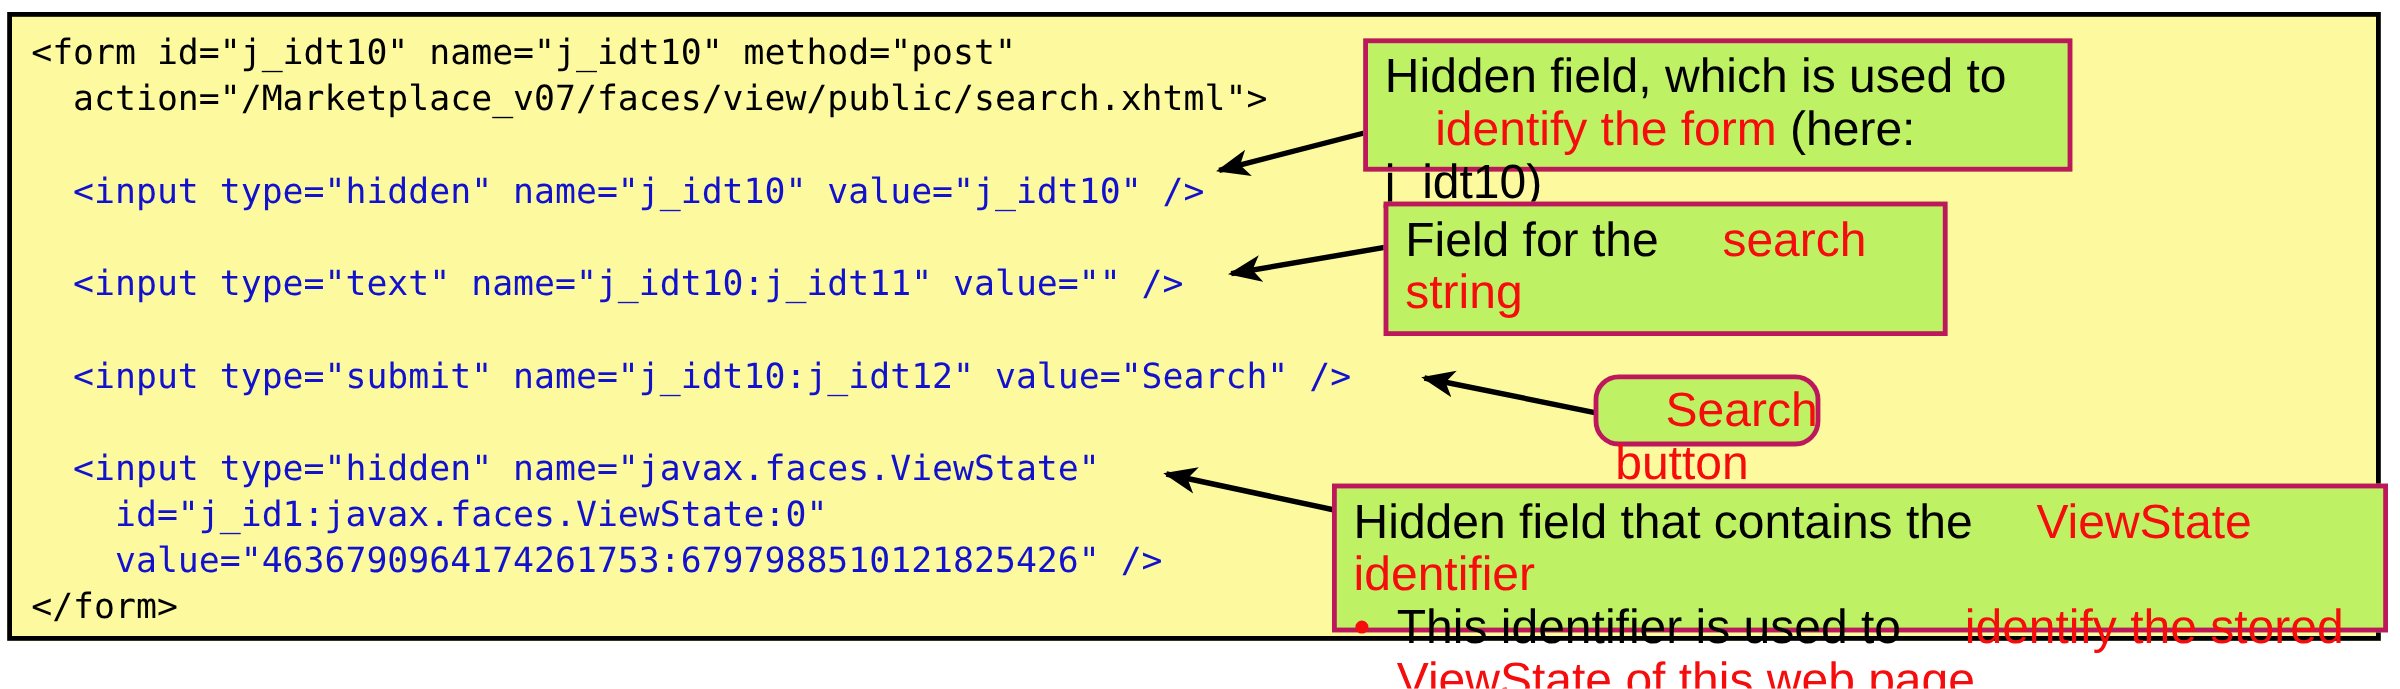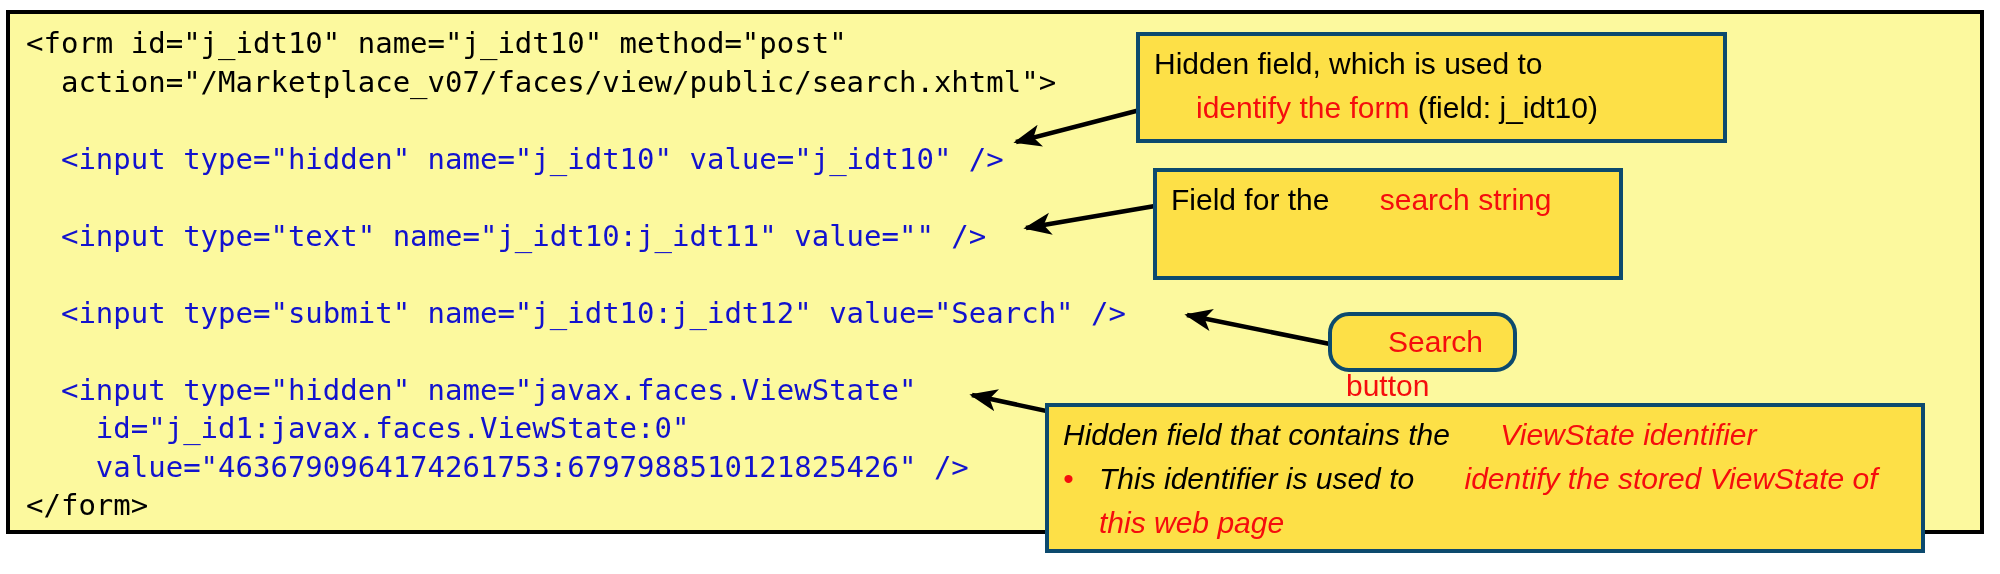--- a/index.html
+++ b/index.html
@@ -40,34 +40,34 @@
     left: 0; top: 0;
     width: 2000px; height: 574px;
     z-index: 2;
     pointer-events: none;
   }
 
   
   .callout {
     position: absolute;
     box-sizing: border-box;
-    background: #fde047;
-    border: 4px solid #0c4a6e;
+    background: #bef264;
+    border: 4px solid #be185d;
     z-index: 3;
     color: #000000;
-    font-size: 30px;
+    font-size: 40px;
     line-height: 44px;
     padding: 6px 12px 6px 14px;
   }
   .callout .red    { color: #F50D0D; margin-left: 42px; }
   .callout .emph   { }
   .callout-1 { left: 1136px; top: 32px;  width: 591px; height: 111px; }
   .callout-2 { left: 1153px; top: 168px; width: 470px; height: 112px; }
   .callout-3 { left: 1328px; top: 312px; width: 189px; height: 60px; padding-top: 4px; border-radius: 21px; }
-  .callout-4 { left: 1045px; top: 403px; width: 880px; height: 150px; font-style: italic; }
+  .callout-4 { left: 1110px; top: 403px; width: 880px; height: 124px; }
   .bullet-line { display: flex; }
   .bullet-glyph {
     width: 36px;
     flex: 0 0 36px;
     color: #F50D0D;
     text-align: left;
   }
   .bullet-text { flex: 1 1 auto; }
 </style>
 </head>
@@ -86,21 +86,21 @@
       </marker>
     </defs>
     <line x1="1140" y1="110" x2="1016" y2="142" stroke="#000000" stroke-width="4.5" marker-end="url(#head)"></line>
     <line x1="1155" y1="206" x2="1026" y2="228" stroke="#000000" stroke-width="4.5" marker-end="url(#head)"></line>
     <line x1="1330" y1="344" x2="1187" y2="315" stroke="#000000" stroke-width="4.5" marker-end="url(#head)"></line>
     <line x1="1112" y1="425" x2="972" y2="395" stroke="#000000" stroke-width="4.5" marker-end="url(#head)"></line>
   </svg>
 
   <div class="callout callout-1">
     <div><span>Hidden field, which is used to</span></div>
-    <div><span class="red">identify the form</span><span> (field: </span><span class="emph">j_idt10</span><span>)</span></div>
+    <div><span class="red">identify the form</span><span> (here: </span><span class="emph">j_idt10</span><span>)</span></div>
   </div>
 
   <div class="callout callout-2">
     <div><span>Field for the </span><span class="red">search string</span></div>
   </div>
 
   <div class="callout callout-3">
     <span class="red">Search button</span>
   </div>
 

